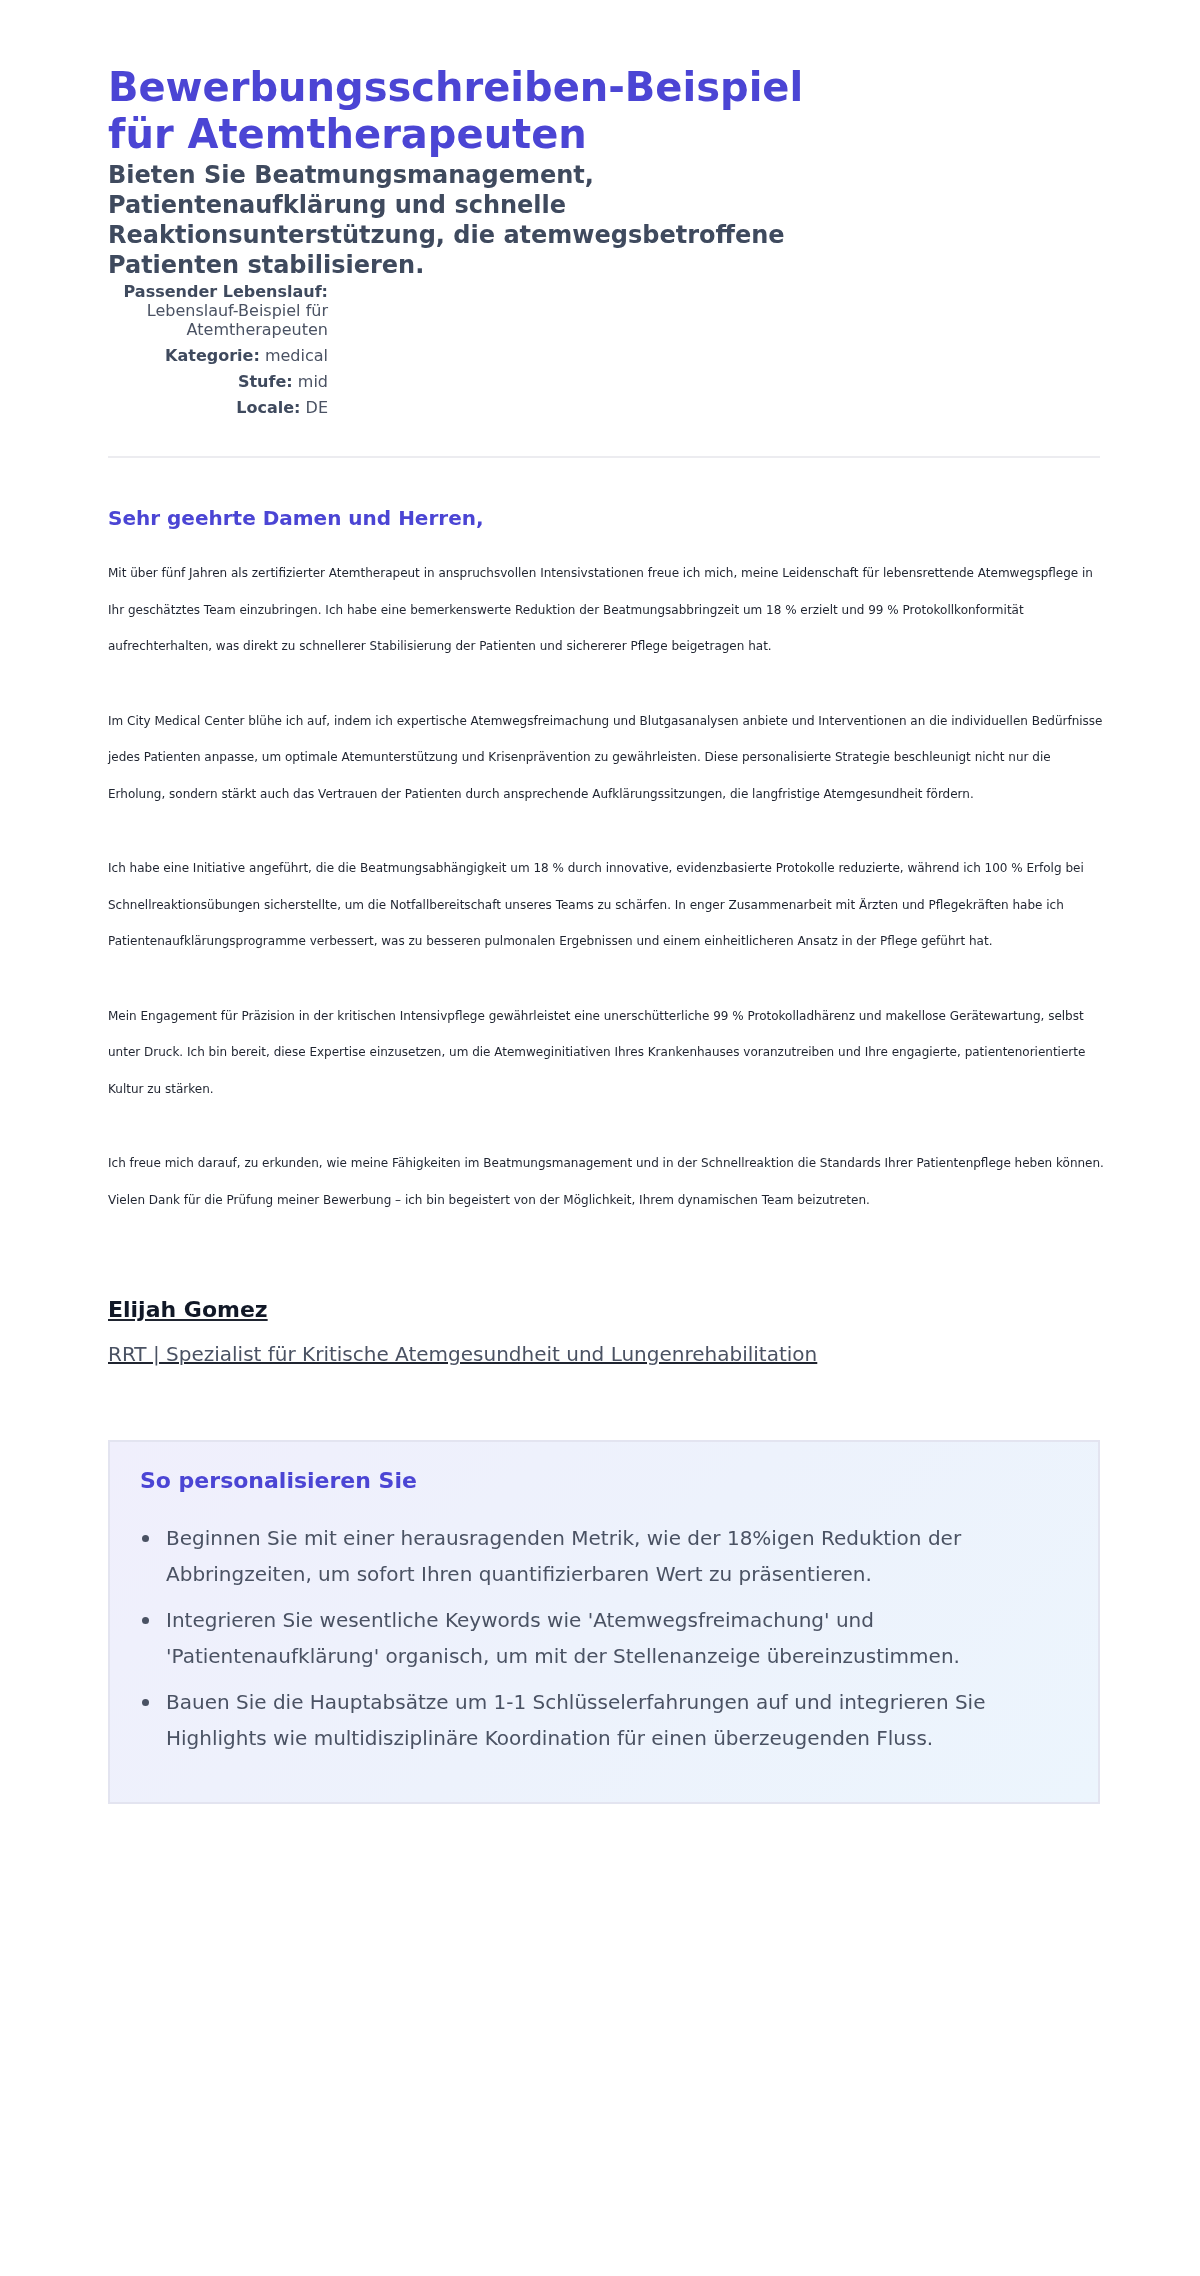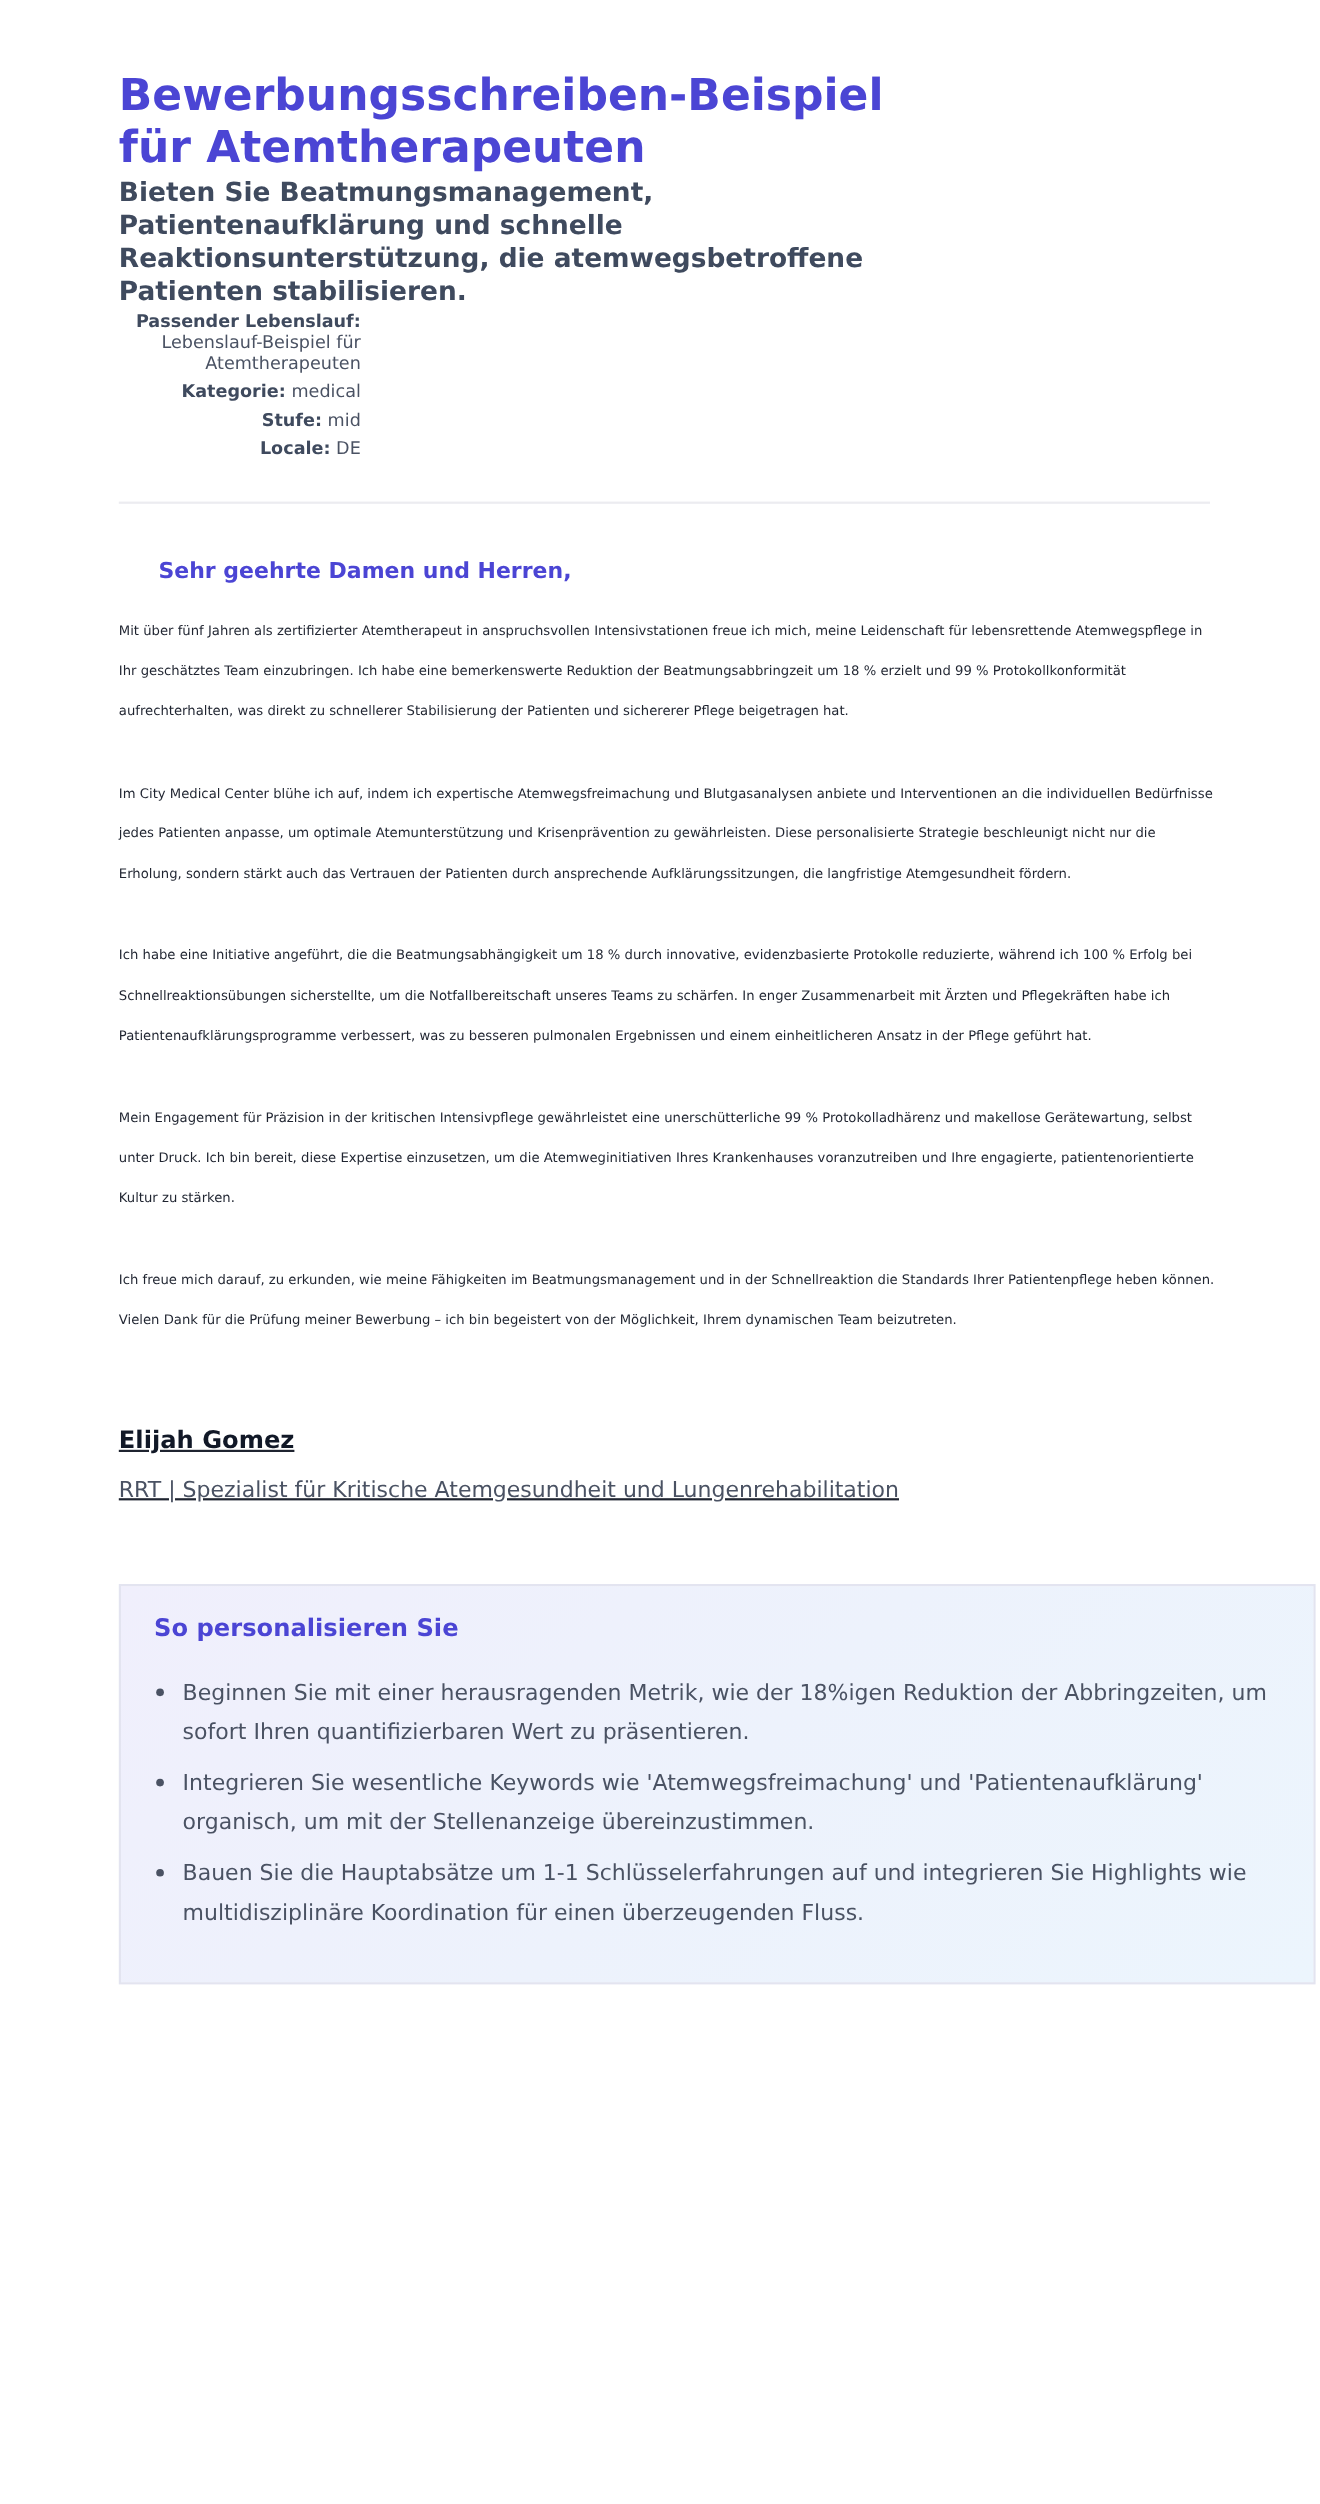--- a/index.html
+++ b/index.html
@@ -48,21 +48,20 @@
     .meta .row { margin-bottom: 7px; }
     .meta .row.first { margin-bottom: 7px; }
     .meta b { color: #3f4a5e; font-weight: bold; }
     .letter { padding-top: 48px; }
     .salutation {
       font-size: 20px;
       font-weight: bold;
       color: #4b45d4;
       line-height: 24px;
       margin-bottom: 25px;
-      margin-left: 36px;
     }
     .para {
       font-size: 12px;
       line-height: 36.5px;
       color: #1f2430;
       margin-bottom: 38px;
       width: 1000px;
     }
     .signoff { margin-top: 78px; text-decoration: underline; }
     .name {
@@ -87,21 +86,21 @@
     .tag {
       background: #ecebfb;
       color: #4f48b8;
       font-size: 16px;
       line-height: 20px;
       padding: 12px 17px 13px 17px;
       border-radius: 2px;
     }
     .tips {
       margin-top: 72px;
-      width: 1088px;
+      width: 992px;
       border: 2px solid #e3e4f0;
       background: linear-gradient(135deg, #f0effc 0%, #edf2fc 50%, #ecf5fd 100%);
       padding: 24px 30px 36px 30px;
     }
     .tips-title {
       font-size: 22px;
       font-weight: bold;
       color: #4b45d4;
       line-height: 30px;
       margin-bottom: 24px;

